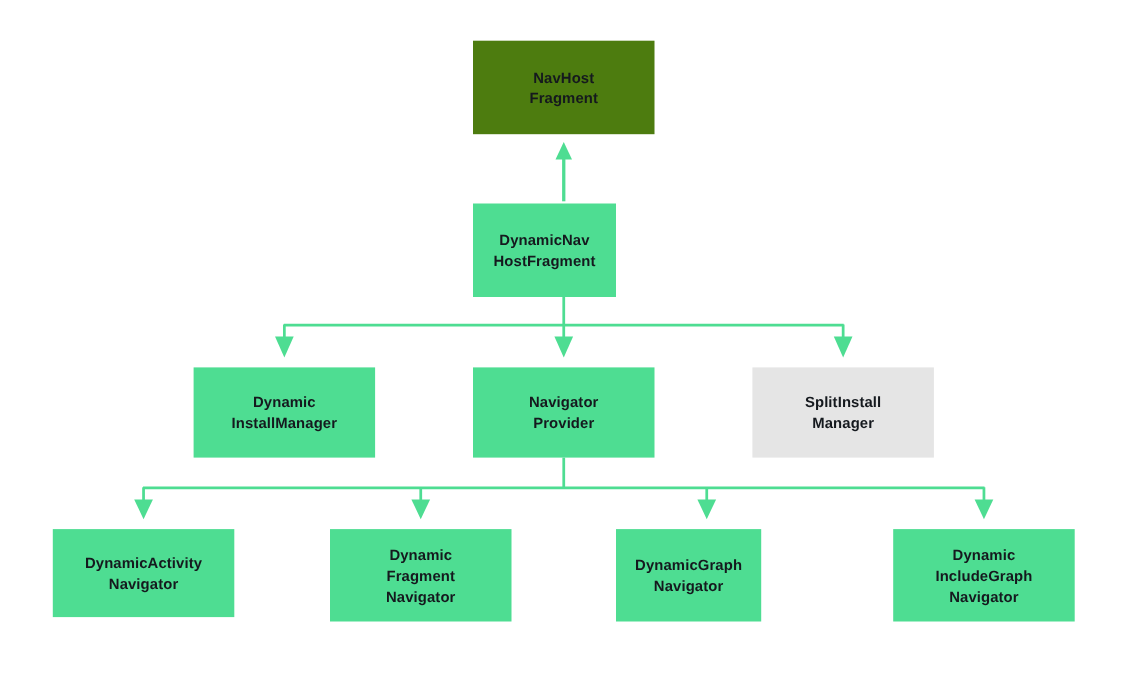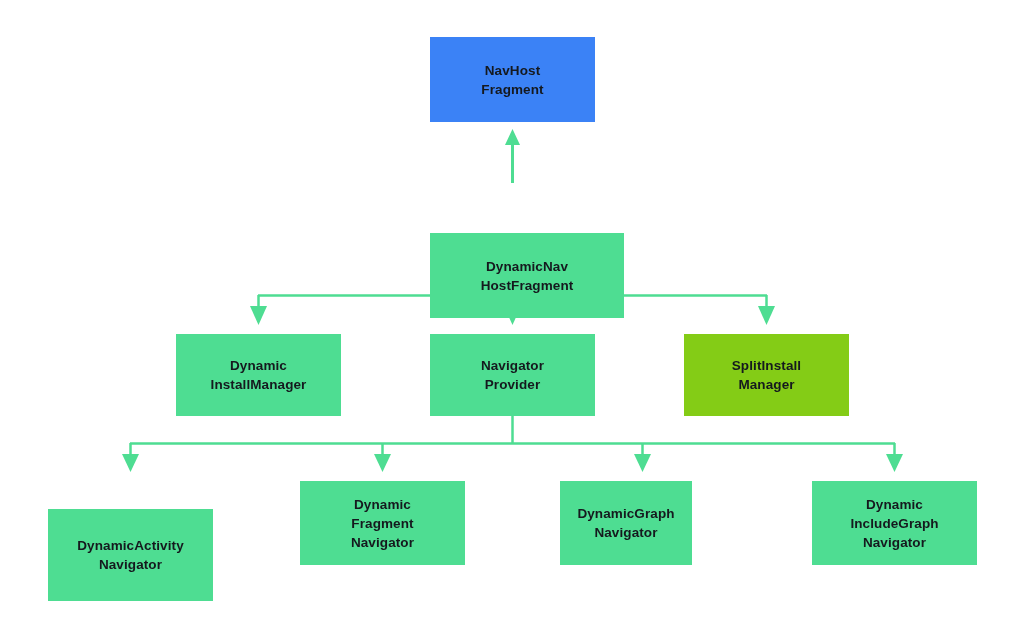--- a/index.html
+++ b/index.html
@@ -91,46 +91,46 @@
       <polygon points="382.5,472 374,454 391,454" fill="#4edd92"></polygon>
 
       <line x1="642.5" y1="443" x2="642.5" y2="456" stroke="#4edd92" stroke-width="2.5"></line>
       <polygon points="642.5,472 634,454 651,454" fill="#4edd92"></polygon>
 
       <line x1="894.5" y1="443" x2="894.5" y2="456" stroke="#4edd92" stroke-width="2.5"></line>
       <polygon points="894.5,472 886,454 903,454" fill="#4edd92"></polygon>
     </g>
   </svg>
 
-  <div class="node-box" style="left: 430px; top: 37px; width: 165px; height: 85px; background: #3b82f6; color: rgb(21, 25, 30);">
+  <div class="node-box" style="left: 430px; top: 37px; width: 165px; height: 85px; background: #4d7c0f; color: rgb(21, 25, 30);">
     <span class="node-label">NavHost
 Fragment</span>
   </div>
 
-  <div class="node-box" style="left: 430px; top: 185px; width: 194px; height: 85px; background: rgb(78, 221, 146); color: rgb(21, 25, 30); margin-top: 48px;">
+  <div class="node-box" style="left: 430px; top: 185px; width: 130px; height: 85px; background: rgb(78, 221, 146); color: rgb(21, 25, 30);">
     <span class="node-label">DynamicNav
 HostFragment</span>
   </div>
 
   <div class="node-box" style="left: 176px; top: 334px; width: 165px; height: 82px; background: rgb(78, 221, 146); color: rgb(21, 25, 30);">
     <span class="node-label">Dynamic
 InstallManager</span>
   </div>
 
   <div class="node-box" style="left: 430px; top: 334px; width: 165px; height: 82px; background: rgb(78, 221, 146); color: rgb(21, 25, 30);">
     <span class="node-label">Navigator
 Provider</span>
   </div>
 
-  <div class="node-box" style="left: 684px; top: 334px; width: 165px; height: 82px; background: #84cc16; color: rgb(21, 25, 30);">
+  <div class="node-box" style="left: 684px; top: 334px; width: 165px; height: 82px; background: #e5e5e5; color: rgb(21, 25, 30);">
     <span class="node-label">SplitInstall
 Manager</span>
   </div>
 
-  <div class="node-box" style="left: 48px; top: 481px; width: 165px; height: 92px; background: rgb(78, 221, 146); color: rgb(21, 25, 30); margin-top: 28px;">
+  <div class="node-box" style="left: 48px; top: 481px; width: 165px; height: 80px; background: rgb(78, 221, 146); color: rgb(21, 25, 30);">
     <span class="node-label">DynamicActivity
 Navigator</span>
   </div>
 
   <div class="node-box" style="left: 300px; top: 481px; width: 165px; height: 84px; background: rgb(78, 221, 146); color: rgb(21, 25, 30);">
     <span class="node-label">Dynamic
 Fragment
 Navigator</span>
   </div>
 

